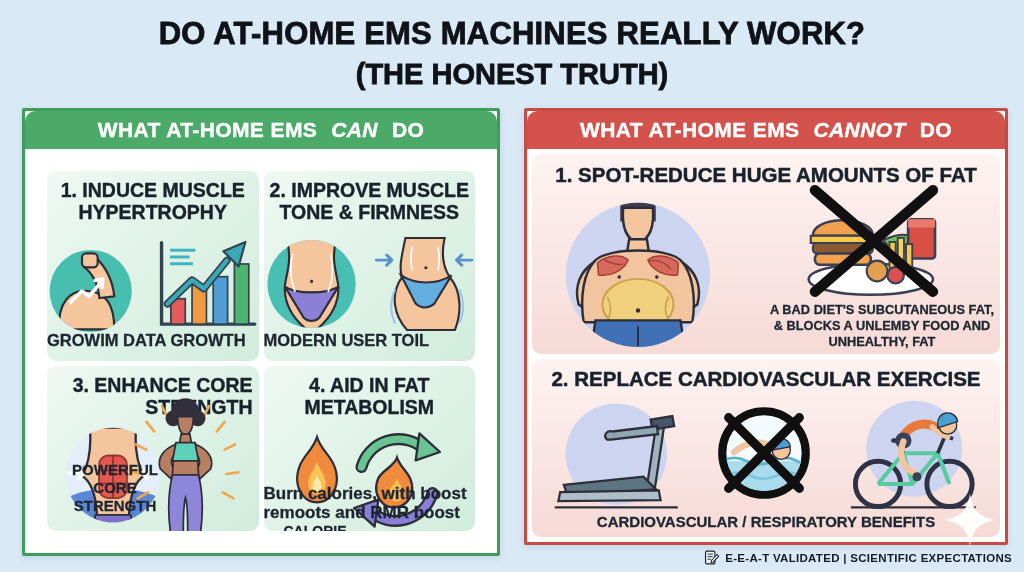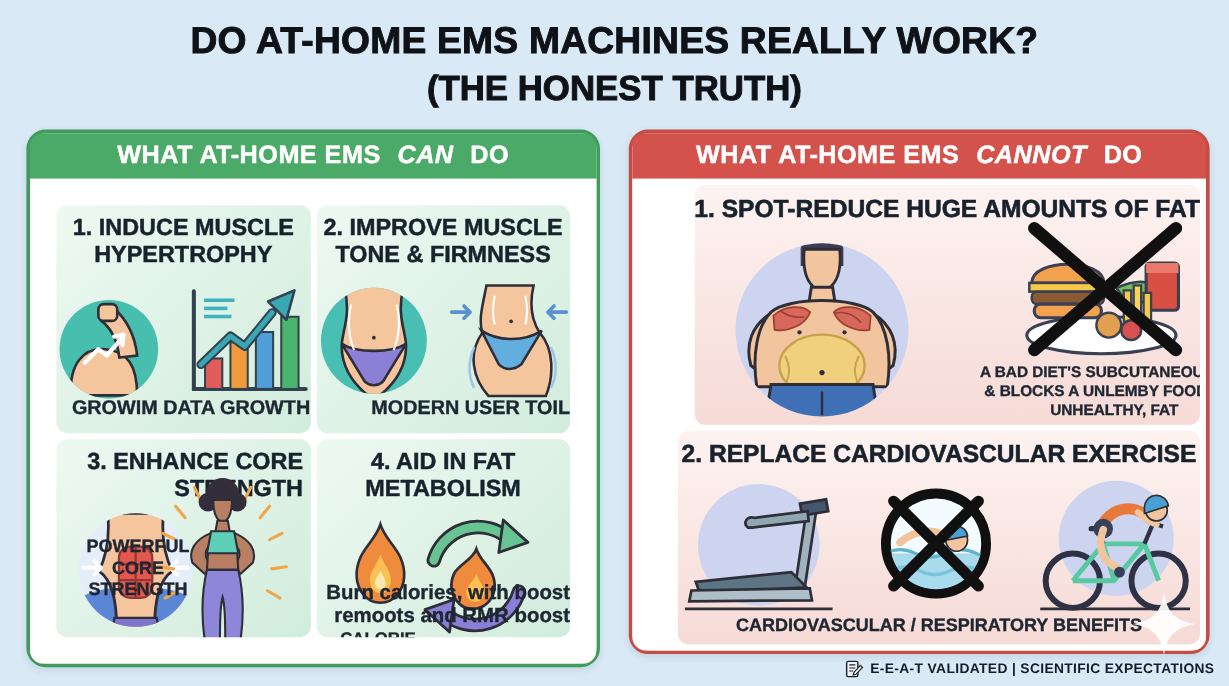--- a/index.html
+++ b/index.html
@@ -9,48 +9,48 @@
   }
   *{margin:0;padding:0;box-sizing:border-box}
   html,body{width:1024px;height:572px;overflow:hidden}
   body{font-family:"Liberation Sans","DejaVu Sans",sans-serif;background:var(--page-bg);color:var(--ink);}
   #page{position:relative;width:1024px;height:572px;background:var(--page-bg);}
 
   .title-wrap{position:absolute;top:16px;left:0;right:0;text-align:center;font-weight:bold;color:#0f1217;}
   .title-l1{font-size:31px;letter-spacing:.2px;-webkit-text-stroke:.8px #0f1217;}
   .title-l2{font-size:29px;margin-top:6px;-webkit-text-stroke:.8px #0f1217;}
 
-  .panel{position:absolute;border-radius:16px;background:#fff;box-shadow:0 2px 6px rgba(40,70,90,.12);}
+  .panel{position:absolute;border-radius:2px;background:#fff;box-shadow:0 2px 6px rgba(40,70,90,.12);}
   .panel.can{left:22px;top:108px;width:478px;height:448px;border:3px solid var(--green-dark);}
   .panel.cannot{left:524px;top:108px;width:484px;height:437px;border:3px solid var(--red-dark);}
   .phead{height:38px;display:flex;align-items:center;justify-content:center;color:#fff;
          font-size:21px;font-weight:bold;letter-spacing:.4px;border-radius:11px 11px 0 0;
          -webkit-text-stroke:.4px #fff;}
   .phead.green{background:var(--green);}
   .phead.red{background:var(--red);}
   .phead em{font-style:italic;margin:0 14px;}
 
   .quads{position:absolute;top:38px;left:0;right:0;bottom:0;display:grid;
          grid-template-columns:1fr 1fr;grid-template-rows:190px 1fr;gap:5px;padding:22px;
          background:#fff;border-radius:0 0 11px 11px;}
   .quad{position:relative;background:linear-gradient(135deg,var(--mint1),var(--mint2));border-radius:9px;overflow:hidden;}
   .quad h3{margin:9px 6px 0;text-align:center;font-size:19.5px;line-height:1.12;font-weight:bold;color:#18222c;-webkit-text-stroke:.4px #18222c;}
   .quad h3.left{text-align:right;margin-left:0;}
   .icons-row{display:flex;justify-content:center;align-items:flex-end;gap:14px;margin-top:7px;}
-  .q-caption{position:absolute;bottom:11px;left:0;right:0;text-align:right;font-size:16.5px;font-weight:bold;color:#1d2631;-webkit-text-stroke:.3px #1d2631;}
+  .q-caption{position:absolute;bottom:11px;left:0;right:0;text-align:left;font-size:16.5px;font-weight:bold;color:#1d2631;-webkit-text-stroke:.3px #1d2631;}
   .q-caption.lower{font-size:17px;line-height:1.15;bottom:8px;}
 
   .abs-pos{position:absolute;}
-  .left-col-caption{position:absolute;left:4px;bottom:30px;width:128px;text-align:center;
+  .left-col-caption{position:absolute;left:4px;bottom:16px;width:128px;text-align:center;
                     font-size:15px;line-height:1.2;font-weight:bold;color:#1d2631;-webkit-text-stroke:.3px #1d2631;}
   .flame-col{position:absolute;left:20px;top:66px;width:92px;text-align:left;}
   .flame-label{margin-top:5px;font-size:14px;line-height:1.15;font-weight:bold;color:#1d2631;-webkit-text-stroke:.3px #1d2631;}
 
   .sections{position:absolute;top:38px;left:0;right:0;bottom:0;display:flex;flex-direction:column;
-            gap:5px;padding:5px;background:#fff;border-radius:0 0 11px 11px;align-items:flex-end;}
+            gap:5px;padding:5px;background:#fff;border-radius:0 0 11px 11px;}
   .sec{position:relative;background:linear-gradient(180deg,var(--pink1),var(--pink2));border-radius:9px;overflow:hidden;}
   .sec1{height:200px;}
   .sec2{flex:1;}
   .sec h3{margin-top:8px;text-align:center;font-size:20.5px;font-weight:bold;color:#18222c;-webkit-text-stroke:.5px #18222c;}
   .sec1 h3{margin-top:9px;}
   .sec-caption{position:absolute;bottom:7px;left:0;right:0;text-align:center;font-size:15px;font-weight:bold;color:#1d2631;-webkit-text-stroke:.3px #1d2631;}
   .diet-caption{position:absolute;left:232px;top:148px;width:236px;text-align:center;font-size:12.8px;
                 line-height:1.26;font-weight:bold;color:#1d2631;-webkit-text-stroke:.3px #1d2631;}
   .cardio-row{display:flex;justify-content:center;align-items:flex-end;gap:16px;margin-top:3px;}
 

